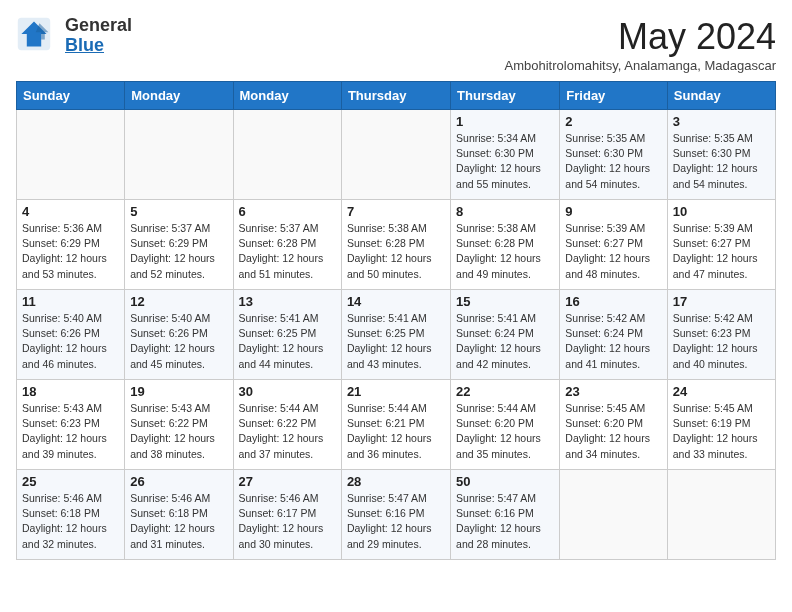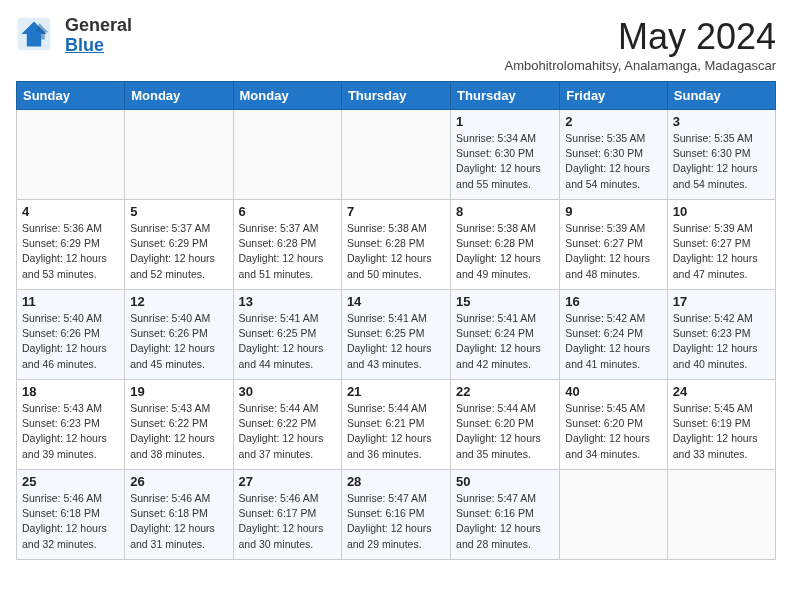--- a/index.html
+++ b/index.html
@@ -264,21 +264,21 @@
 Sunset: 6:21 PM
 Daylight: 12 hours and 36 minutes.</div>
         </td>
         <td>
           <span class="day-number">22</span>
           <div class="day-info" style="white-space: pre-line;">Sunrise: 5:44 AM
 Sunset: 6:20 PM
 Daylight: 12 hours and 35 minutes.</div>
         </td>
         <td>
-          <span class="day-number">40</span>
+          <span class="day-number">23</span>
           <div class="day-info" style="white-space: pre-line;">Sunrise: 5:45 AM
 Sunset: 6:20 PM
 Daylight: 12 hours and 34 minutes.</div>
         </td>
         <td>
           <span class="day-number">24</span>
           <div class="day-info" style="white-space: pre-line;">Sunrise: 5:45 AM
 Sunset: 6:19 PM
 Daylight: 12 hours and 33 minutes.</div>
         </td>

